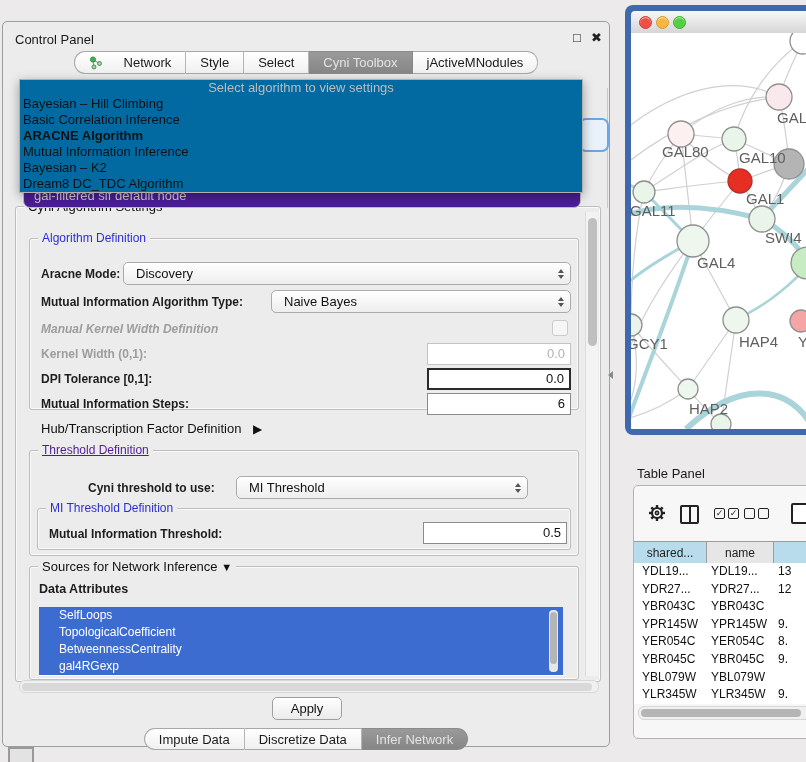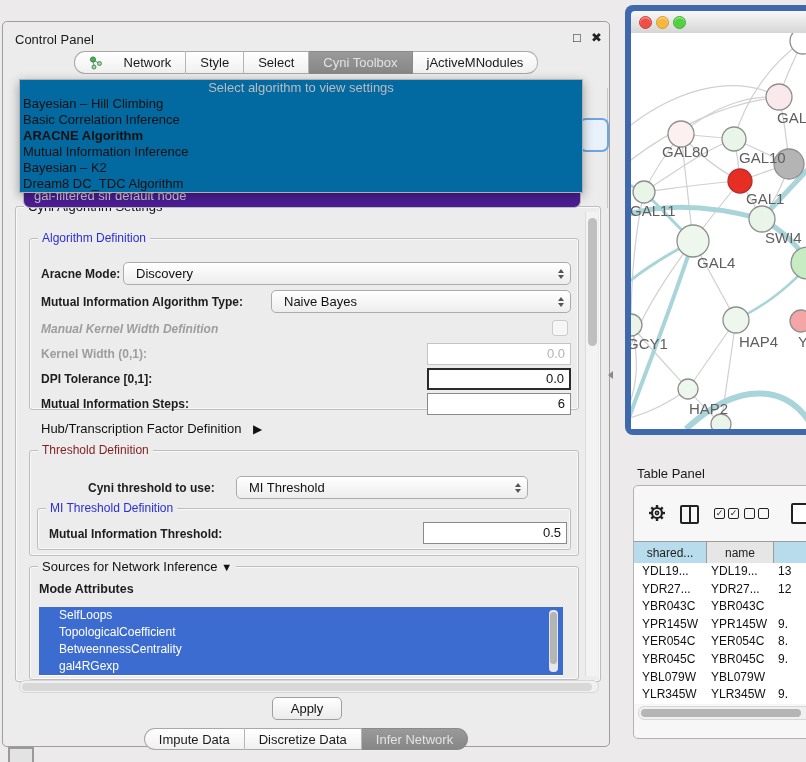--- a/index.html
+++ b/index.html
@@ -28,21 +28,21 @@
   
   #combo-frag{left:576px;top:96px;width:26px;height:30px;border:2px solid #6ea4e4;border-radius:7px;background:#e9f1fb;z-index:5;}
   #grp-frag{left:604px;top:66px;width:1px;height:120px;background:#c8c8c8;z-index:4;}
   #faded-combo{left:20px;top:160px;width:558px;height:26px;border:1px solid #bdbdbd;border-radius:7px;background:#4c1d95;color:#cfcfcf;font-size:13px;line-height:26px;padding-left:10px;box-sizing:border-box;z-index:3;}
 
   
   .grp{border:1px solid #bdbdbd;border-radius:3px;box-shadow:inset 0 0 0 1px rgba(255,255,255,.7);}
   .grp>.gtitle{position:absolute;top:-8px;left:8px;background:#ececec;padding:0 4px;font-size:12px;}
   .gtitle.blk{color:#111;font-size:13px;}
   .gtitle.blu{color:#2d2dd6;}
-  .gtitle.grn{color:#7f1d1d;}
+  .gtitle.grn{color:#4c1d95;text-decoration:underline;}
 
   .lbl{font-size:12px;font-weight:bold;color:#1d1d1d;white-space:nowrap;}
   .lbl.dis{color:#9d9d9d;}
   .plain{font-size:13px;color:#111;white-space:nowrap;}
 
   
   .combo{display:flex;align-items:center;background:linear-gradient(#ffffff,#ededed);border:1px solid #ababab;border-radius:5px;font-size:13px;color:#111;box-sizing:border-box;height:23px;padding-left:12px;}
   .combo .tx{flex:1;overflow:hidden;white-space:nowrap;}
   .stepper{display:flex;flex-direction:column;align-items:center;justify-content:center;gap:2px;width:18px;}
   .stepper i{width:0;height:0;border-left:3.5px solid transparent;border-right:3.5px solid transparent;}
@@ -203,21 +203,21 @@
     </div>
     <div class="abs grp" style="left:34px;top:486px;width:532px;height:40px;">
       <span class="gtitle blu">MI Threshold Definition</span>
     </div>
     <div class="abs lbl" style="left:46px;top:505px;">Mutual Information Threshold:</div>
     <div class="abs field f-norm" style="left:420px;top:500px;width:144px;height:22px;">0.5</div>
 
     <div class="abs grp" style="left:26px;top:544px;width:548px;height:112px;">
       <span class="gtitle blk" style="font-size:13px;"><span>Sources for Network Inference</span> <span style="font-size:11px;">▼</span></span>
     </div>
-    <div class="abs lbl" style="left:36px;top:560px;font-size:12.5px;">Mode Attributes</div>
+    <div class="abs lbl" style="left:36px;top:560px;font-size:12.5px;">Data Attributes</div>
 
     <div id="attr-list" class="abs">
       <div class="row">SelfLoops</div>
       <div class="row">TopologicalCoefficient</div>
       <div class="row">BetweennessCentrality</div>
       <div class="row">gal4RGexp</div>
     </div>
     <div class="abs" style="left:546px;top:588px;width:9px;height:62px;background:#e7e7e7;border-radius:4px;">
       <div class="sb-thumb" style="position:absolute;left:1px;top:2px;width:7px;height:52px;background:#b5b5b5;"></div>
     </div>

